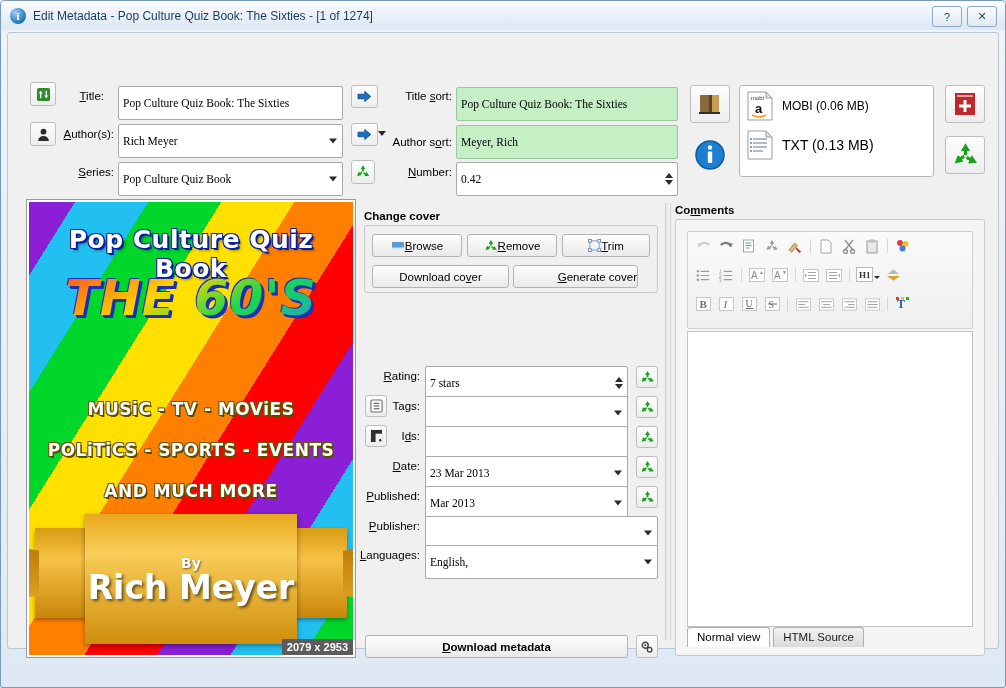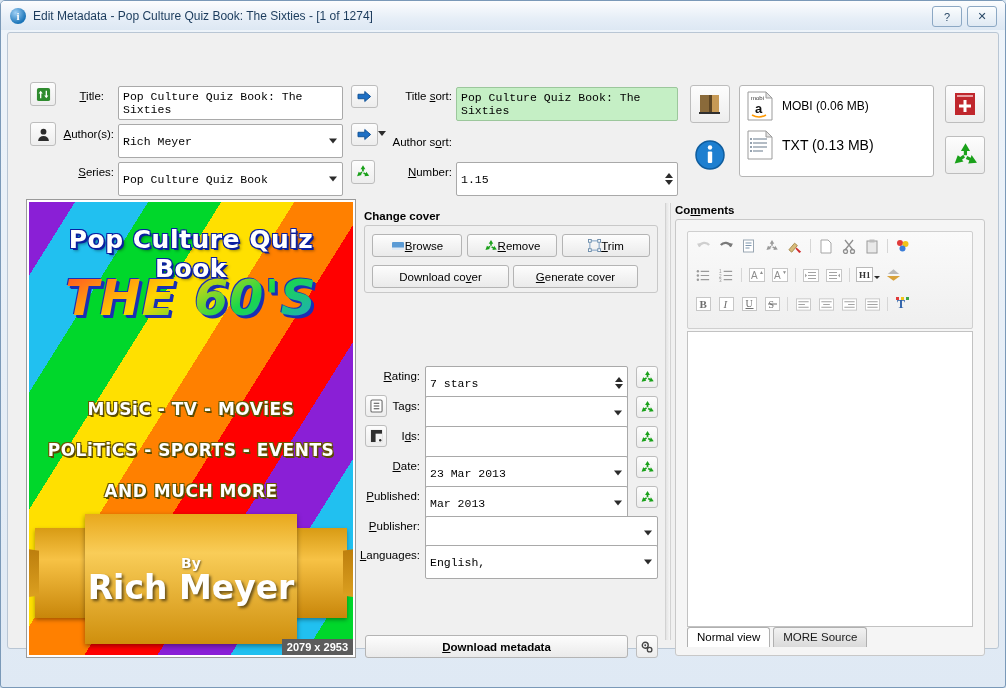--- a/index.html
+++ b/index.html
@@ -39,21 +39,21 @@
   
   .client{
     position:absolute;left:6px;top:31px;right:6px;bottom:38px;
     background:#f0f0f0;border:1px solid #b9c6d4;border-radius:3px;
     box-sizing:border-box;
   }
   .lbl{font-size:11.5px;color:#000;text-align:right;white-space:nowrap;}
   .lbl u{text-decoration:underline;}
   .field{
     border:1px solid #a9a9a9;background:#fff;box-sizing:border-box;
-    font-family:Liberation Mono, monospace;font-size:11.5px;color:#000;
+    font-family:Liberation Serif, serif;font-size:11.5px;color:#000;
     padding:16px 4px;border-radius:2px;display:flex;align-items:center;
   }
   .field.green{background:#c5efc5;border-color:#9cc79c;}
   .combo{position:relative;}
   .combo .chev{
     position:absolute;right:5px;top:50%;transform:translateY(-50%);
     width:0;height:0;border-left:4px solid transparent;border-right:4px solid transparent;
     border-top:5px solid #2b2b2b;
   }
   .spin{position:absolute;right:4px;top:50%;transform:translateY(-50%);
@@ -213,23 +213,26 @@
         <path d="M2.1 12.2l1.6-4.5 1.3 1 1.6-1.2.9 1.4-1.6 1.2.8 1z" fill="#18a018"></path>
         <path d="M14.2 11.8l-4.7.4.6-1.5-1.9-.9.7-1.5 1.9.9.5-1.4z" fill="#18a018"></path>
       </svg>
     </div>
 
     <div class="lbl" style="position:absolute;left:378px;top:57px;width:66px;">Title <u>s</u>ort:</div>
     <div class="field green" style="position:absolute;left:448px;top:54px;width:222px;height:20px;">
       <span>Pop Culture Quiz Book: The Sixties</span>
     </div>
     <div class="lbl" style="position:absolute;left:373px;top:103px;width:71px;">Author s<u>o</u>rt:</div>
+    <div class="field green" style="position:absolute;left:448px;top:92px;width:222px;height:20px;">
+      <span>Meyer, Rich</span>
+    </div>
     <div class="lbl" style="position:absolute;left:386px;top:133px;width:58px;"><u>N</u>umber:</div>
     <div class="field" style="position:absolute;left:448px;top:129px;width:222px;height:21px;position:absolute;">
-      <span>1.15</span>
+      <span>0.42</span>
       <span class="spin">
           <i class="up"></i>
           <i class="dn"></i>
         </span>
     </div>
 
     <div class="iconbtn" style="position:absolute;left:682px;top:52px;width:40px;height:38px;">
       <svg width="26" height="24" viewBox="0 0 26 24">
         <path d="M3 3h9v18H3z" fill="#8a6a3a"></path>
         <path d="M12 3h10v18H12z" fill="#c79a56"></path>
@@ -332,21 +335,21 @@
         <rect x="0.5" y="0.5" width="3" height="3" fill="#fff" stroke="#6b8caa" stroke-width="1"></rect>
         <rect x="10.5" y="0.5" width="3" height="3" fill="#fff" stroke="#6b8caa" stroke-width="1"></rect>
         <rect x="0.5" y="10.5" width="3" height="3" fill="#fff" stroke="#6b8caa" stroke-width="1"></rect>
         <rect x="10.5" y="10.5" width="3" height="3" fill="#fff" stroke="#6b8caa" stroke-width="1"></rect>
       </svg>
       <span><u>T</u>rim</span>
     </div>
     <div class="btn" style="position:absolute;left:364px;top:232px;width:137px;height:23px;">
       <span>Download co<u>v</u>er</span>
     </div>
-    <div class="btn" style="position:absolute;left:505px;top:232px;width:125px;height:23px;">
+    <div class="btn" style="position:absolute;left:505px;top:232px;width:125px;height:23px;justify-content:flex-end;">
       <span><u>G</u>enerate cover</span>
     </div>
 
     <div class="lbl" style="position:absolute;left:350px;top:337px;width:62px;"><u>R</u>ating:</div>
     <div class="field" style="position:absolute;left:417px;top:333px;width:203px;height:21px;">
       <span>7 stars</span>
       <span class="spin">
           <i class="up"></i>
           <i class="dn"></i>
         </span>
@@ -664,21 +667,21 @@
           </span>
       </div>
     </div>
 
     <div style="position:absolute;left:679px;top:298px;width:286px;height:296px;background:#fff;border:1px solid #c2c2c2;box-sizing:border-box;">
       <span style="display:block;padding:4px;"></span>
     </div>
 
     <div style="position:absolute;left:679px;top:594px;display:flex;align-items:flex-end;gap:3px;">
       <div class="tabbtn active">Normal view</div>
-      <div class="tabbtn inactive">MORE Source</div>
+      <div class="tabbtn inactive">HTML Source</div>
     </div>
 
   </div>
 
   <div class="footer">
     
     
     
     
   </div>

